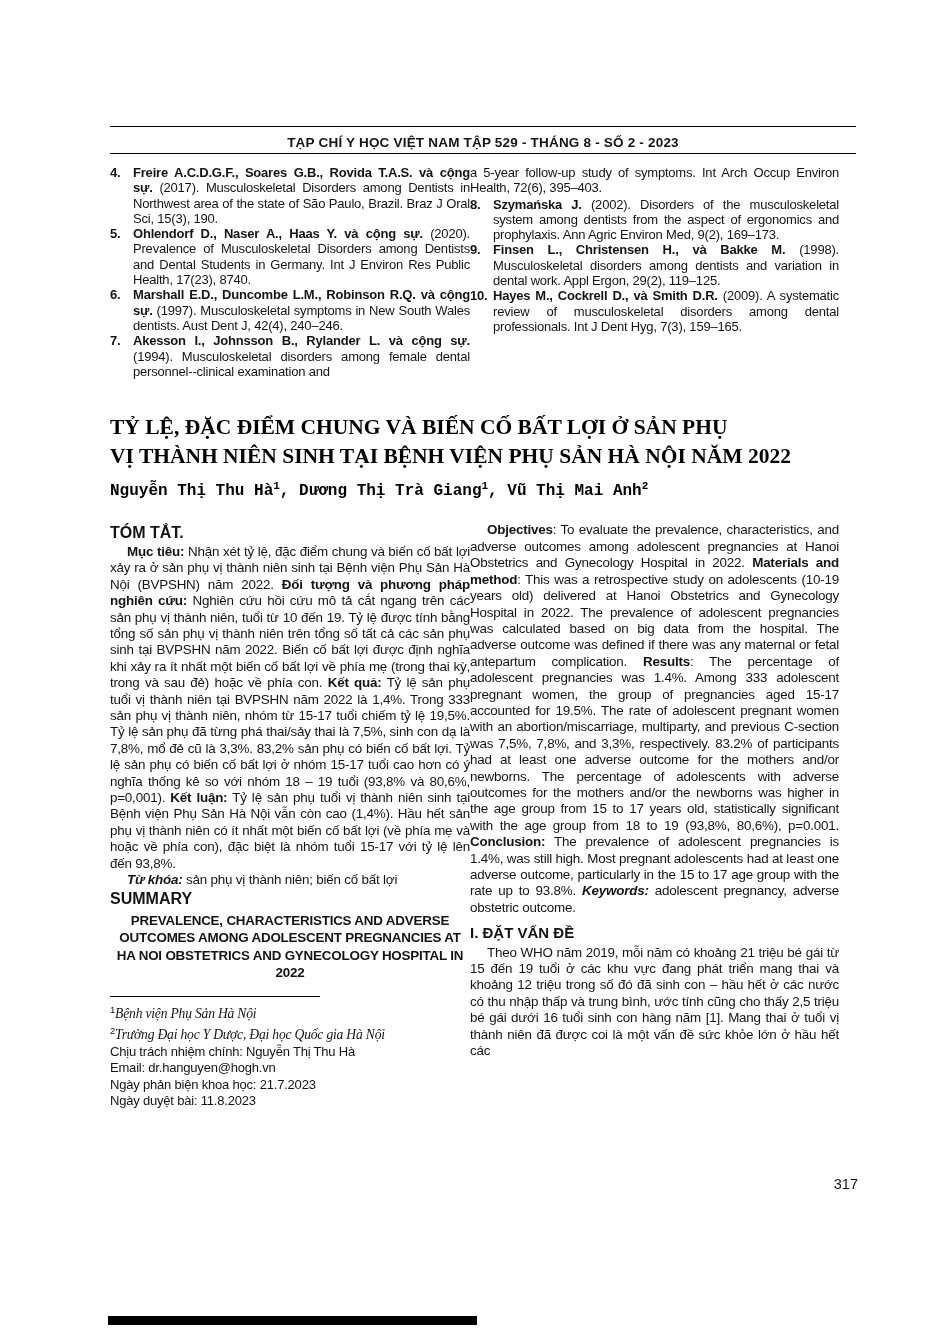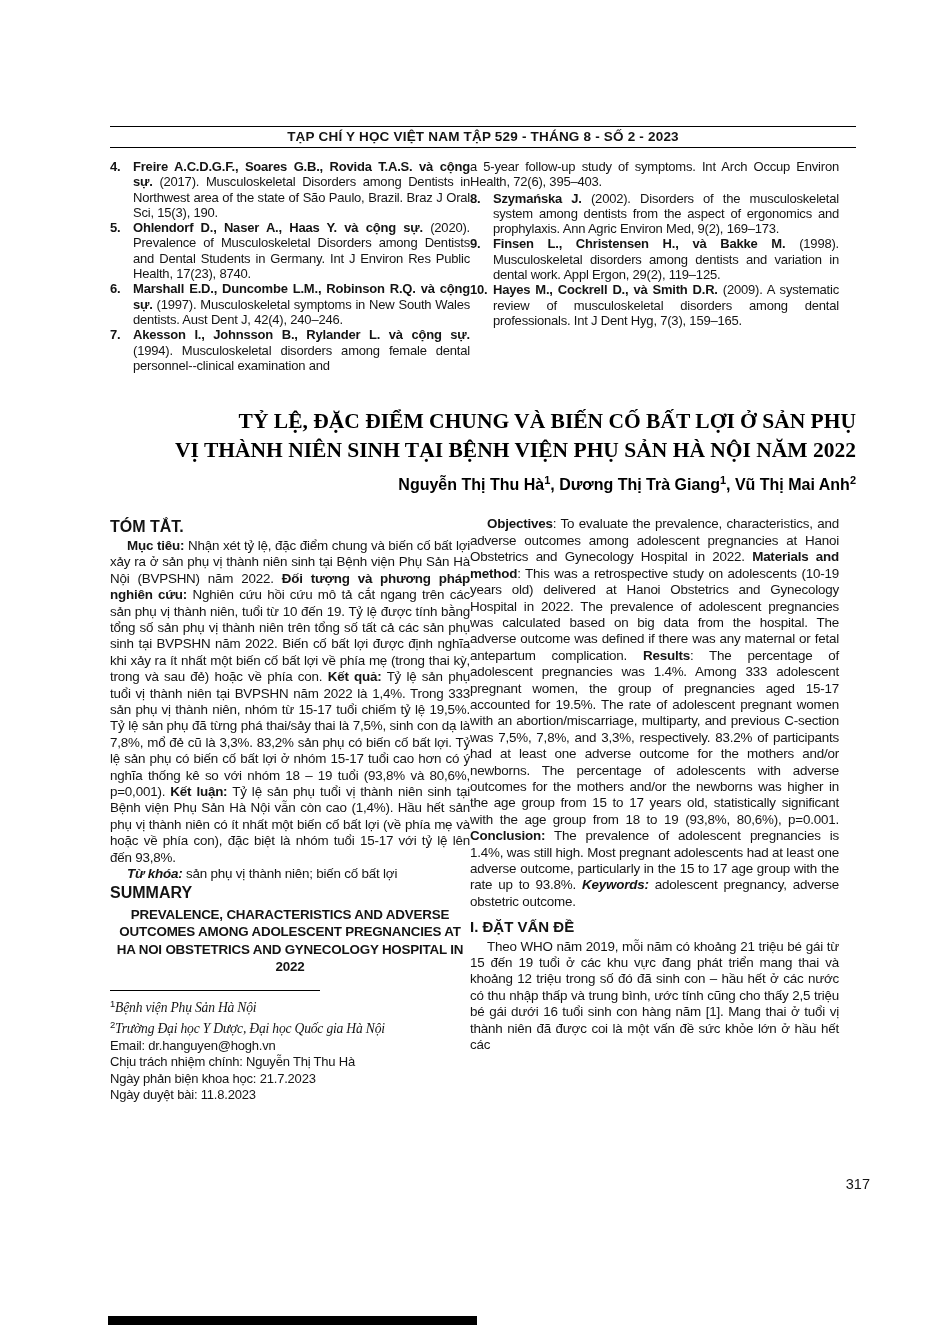--- a/index.html
+++ b/index.html
@@ -8,43 +8,43 @@
   .page {
     position:relative; width:942px; height:1333px; background:#ffffff;
     overflow:hidden; margin:0 auto;
   }
   .content { position:absolute; left:110px; top:0; width:746px; }
 
   
   .journal-header {
     margin-top:126px;
     border-top:1px solid #000; border-bottom:1px solid #000;
-    text-align:center; font-weight:bold; font-size:13.5px; padding:2px 0 3px 0;
+    text-align:center; font-weight:bold; font-size:13.5px; padding:8px 0 3px 0;
     letter-spacing:0.2px;
   }
 
   
   .two-col { display:flex; }
   .col-l { width:360px; }
   .col-r { width:369px; }
 
   
   .refs { margin-top:11px; font-size:13px; line-height:15.3px; letter-spacing:-0.2px; text-align:justify; }
   .ref { padding-left:23px; text-indent:-23px; }
   .ref .num { display:inline-block; width:23px; text-indent:0; font-weight:bold; }
   .ref-cont { margin-bottom:1px; }
 
   
-  .title-block { margin-top:34px; text-align:right; }
+  .title-block { margin-top:34px; text-align:left; }
   .article-title {
     font-family:"Liberation Serif", serif; font-weight:bold;
     font-size:21.5px; line-height:29px; color:#000;
   }
   .authors {
-    margin-top:9px; font-family:Liberation Sans, sans-serif; font-weight:bold;
+    margin-top:9px; font-family:Liberation Mono, monospace; font-weight:bold;
     font-size:16px; color:#000;
   }
   .authors sup { font-size:11px; }
 
   
   .main { margin-top:22px; font-size:13.4px; line-height:16.4px; letter-spacing:-0.2px; }
   .just { text-align:justify; }
   .indent { text-indent:17px; }
   h2.head { font-size:16px; font-weight:bold; letter-spacing:0; margin:3px 0 2px 0; }
   h2.section-head { font-size:15px; font-weight:bold; letter-spacing:0; margin:9px 0 3px 0; }
@@ -54,21 +54,21 @@
   }
   .it { font-style:italic; }
   sup { font-size:9.5px; }
 
   
   .footnotes { margin-top:14px; font-size:13px; line-height:16.6px; }
   .fn-rule { width:210px; border-top:1px solid #000; margin-bottom:5px; }
   .fn-line i { font-family:"Liberation Serif", serif; font-size:13.6px;font-style:italic; }
 
   
-  .page-number { position:absolute; left:124px; top:1176px; width:746px; text-align:right; font-size:14.5px; }
+  .page-number { position:absolute; left:112px; top:1176px; width:746px; text-align:right; font-size:14.5px; }
   .scan-bar { position:absolute; left:108px; top:1316px; width:369px; height:9px; background:#000; }
 </style>
 </head>
 <body>
 
 <div class="page">
   <div class="content">
 
     <div class="journal-header">
       <span>TẠP CHÍ Y HỌC VIỆT NAM TẬP 529 - THÁNG 8 - SỐ 2 - 2023</span>
@@ -104,22 +104,22 @@
         <p class="just indent"><b>Mục tiêu:</b> Nhận xét tỷ lệ, đặc điểm chung và biến cố bất lợi xảy ra ở sản phụ vị thành niên sinh tại Bệnh viện Phụ Sản Hà Nội (BVPSHN) năm 2022. <b>Đối tượng và phương pháp nghiên cứu:</b> Nghiên cứu hồi cứu mô tả cắt ngang trên các sản phụ vị thành niên, tuổi từ 10 đến 19. Tỷ lệ được tính bằng tổng số sản phụ vị thành niên trên tổng số tất cả các sản phụ sinh tại BVPSHN năm 2022. Biến cố bất lợi được định nghĩa khi xảy ra ít nhất một biến cố bất lợi về phía mẹ (trong thai kỳ, trong và sau đẻ) hoặc về phía con. <b>Kết quả:</b> Tỷ lệ sản phụ tuổi vị thành niên tại BVPSHN năm 2022 là 1,4%. Trong 333 sản phụ vị thành niên, nhóm từ 15-17 tuổi chiếm tỷ lệ 19,5%. Tỷ lệ sản phụ đã từng phá thai/sảy thai là 7,5%, sinh con dạ là 7,8%, mổ đẻ cũ là 3,3%. 83,2% sản phụ có biến cố bất lợi. Tỷ lệ sản phụ có biến cố bất lợi ở nhóm 15-17 tuổi cao hơn có ý nghĩa thống kê so với nhóm 18 – 19 tuổi (93,8% và 80,6%, p=0,001). <b>Kết luận:</b> Tỷ lệ sản phụ tuổi vị thành niên sinh tại Bệnh viện Phụ Sản Hà Nội vẫn còn cao (1,4%). Hầu hết sản phụ vị thành niên có ít nhất một biến cố bất lợi (về phía mẹ và hoặc về phía con), đặc biệt là nhóm tuổi 15-17 với tỷ lệ lên đến 93,8%.</p>
         <p class="just indent"><b class="it">Từ khóa:</b> sản phụ vị thành niên; biến cố bất lợi</p>
 
         <h2 class="head">SUMMARY</h2>
         <div class="summary-title">PREVALENCE, CHARACTERISTICS AND ADVERSE OUTCOMES AMONG ADOLESCENT PREGNANCIES AT HA NOI OBSTETRICS AND GYNECOLOGY HOSPITAL IN 2022</div>
 
         <div class="footnotes">
           <div class="fn-rule"></div>
           <div class="fn-line"><sup>1</sup><i>Bệnh viện Phụ Sản Hà Nội</i></div>
           <div class="fn-line"><sup>2</sup><i>Trường Đại học Y Dược, Đại học Quốc gia Hà Nội</i></div>
+          <div class="fn-line">Chịu trách nhiệm chính: Nguyễn Thị Thu Hà</div>
           <div class="fn-line">Email: dr.hanguyen@hogh.vn</div>
-          <div class="fn-line">Chịu trách nhiệm chính: Nguyễn Thị Thu Hà</div>
           <div class="fn-line">Ngày phản biện khoa học: 21.7.2023</div>
           <div class="fn-line">Ngày duyệt bài: 11.8.2023</div>
         </div>
       </div>
 
       <div class="col-r">
         <p class="just indent"><b>Objectives</b>: To evaluate the prevalence, characteristics, and adverse outcomes among adolescent pregnancies at Hanoi Obstetrics and Gynecology Hospital in 2022. <b>Materials and method</b>: This was a retrospective study on adolescents (10-19 years old) delivered at Hanoi Obstetrics and Gynecology Hospital in 2022. The prevalence of adolescent pregnancies was calculated based on big data from the hospital. The adverse outcome was defined if there was any maternal or fetal antepartum complication. <b>Results</b>: The percentage of adolescent pregnancies was 1.4%. Among 333 adolescent pregnant women, the group of pregnancies aged 15-17 accounted for 19.5%. The rate of adolescent pregnant women with an abortion/miscarriage, multiparty, and previous C-section was 7,5%, 7,8%, and 3,3%, respectively. 83.2% of participants had at least one adverse outcome for the mothers and/or newborns. The percentage of adolescents with adverse outcomes for the mothers and/or the newborns was higher in the age group from 15 to 17 years old, statistically significant with the age group from 18 to 19 (93,8%, 80,6%), p=0.001. <b>Conclusion:</b> The prevalence of adolescent pregnancies is 1.4%, was still high. Most pregnant adolescents had at least one adverse outcome, particularly in the 15 to 17 age group with the rate up to 93.8%. <b class="it">Keywords:</b> adolescent pregnancy, adverse obstetric outcome.</p>
         <h2 class="section-head">I. ĐẶT VẤN ĐỀ</h2>
         <p class="just indent">Theo WHO năm 2019, mỗi năm có khoảng 21 triệu bé gái từ 15 đến 19 tuổi ở các khu vực đang phát triển mang thai và khoảng 12 triệu trong số đó đã sinh con – hầu hết ở các nước có thu nhập thấp và trung bình, ước tính cũng cho thấy 2,5 triệu bé gái dưới 16 tuổi sinh con hàng năm [1]. Mang thai ở tuổi vị thành niên đã được coi là một vấn đề sức khỏe lớn ở hầu hết các</p>
       </div>

